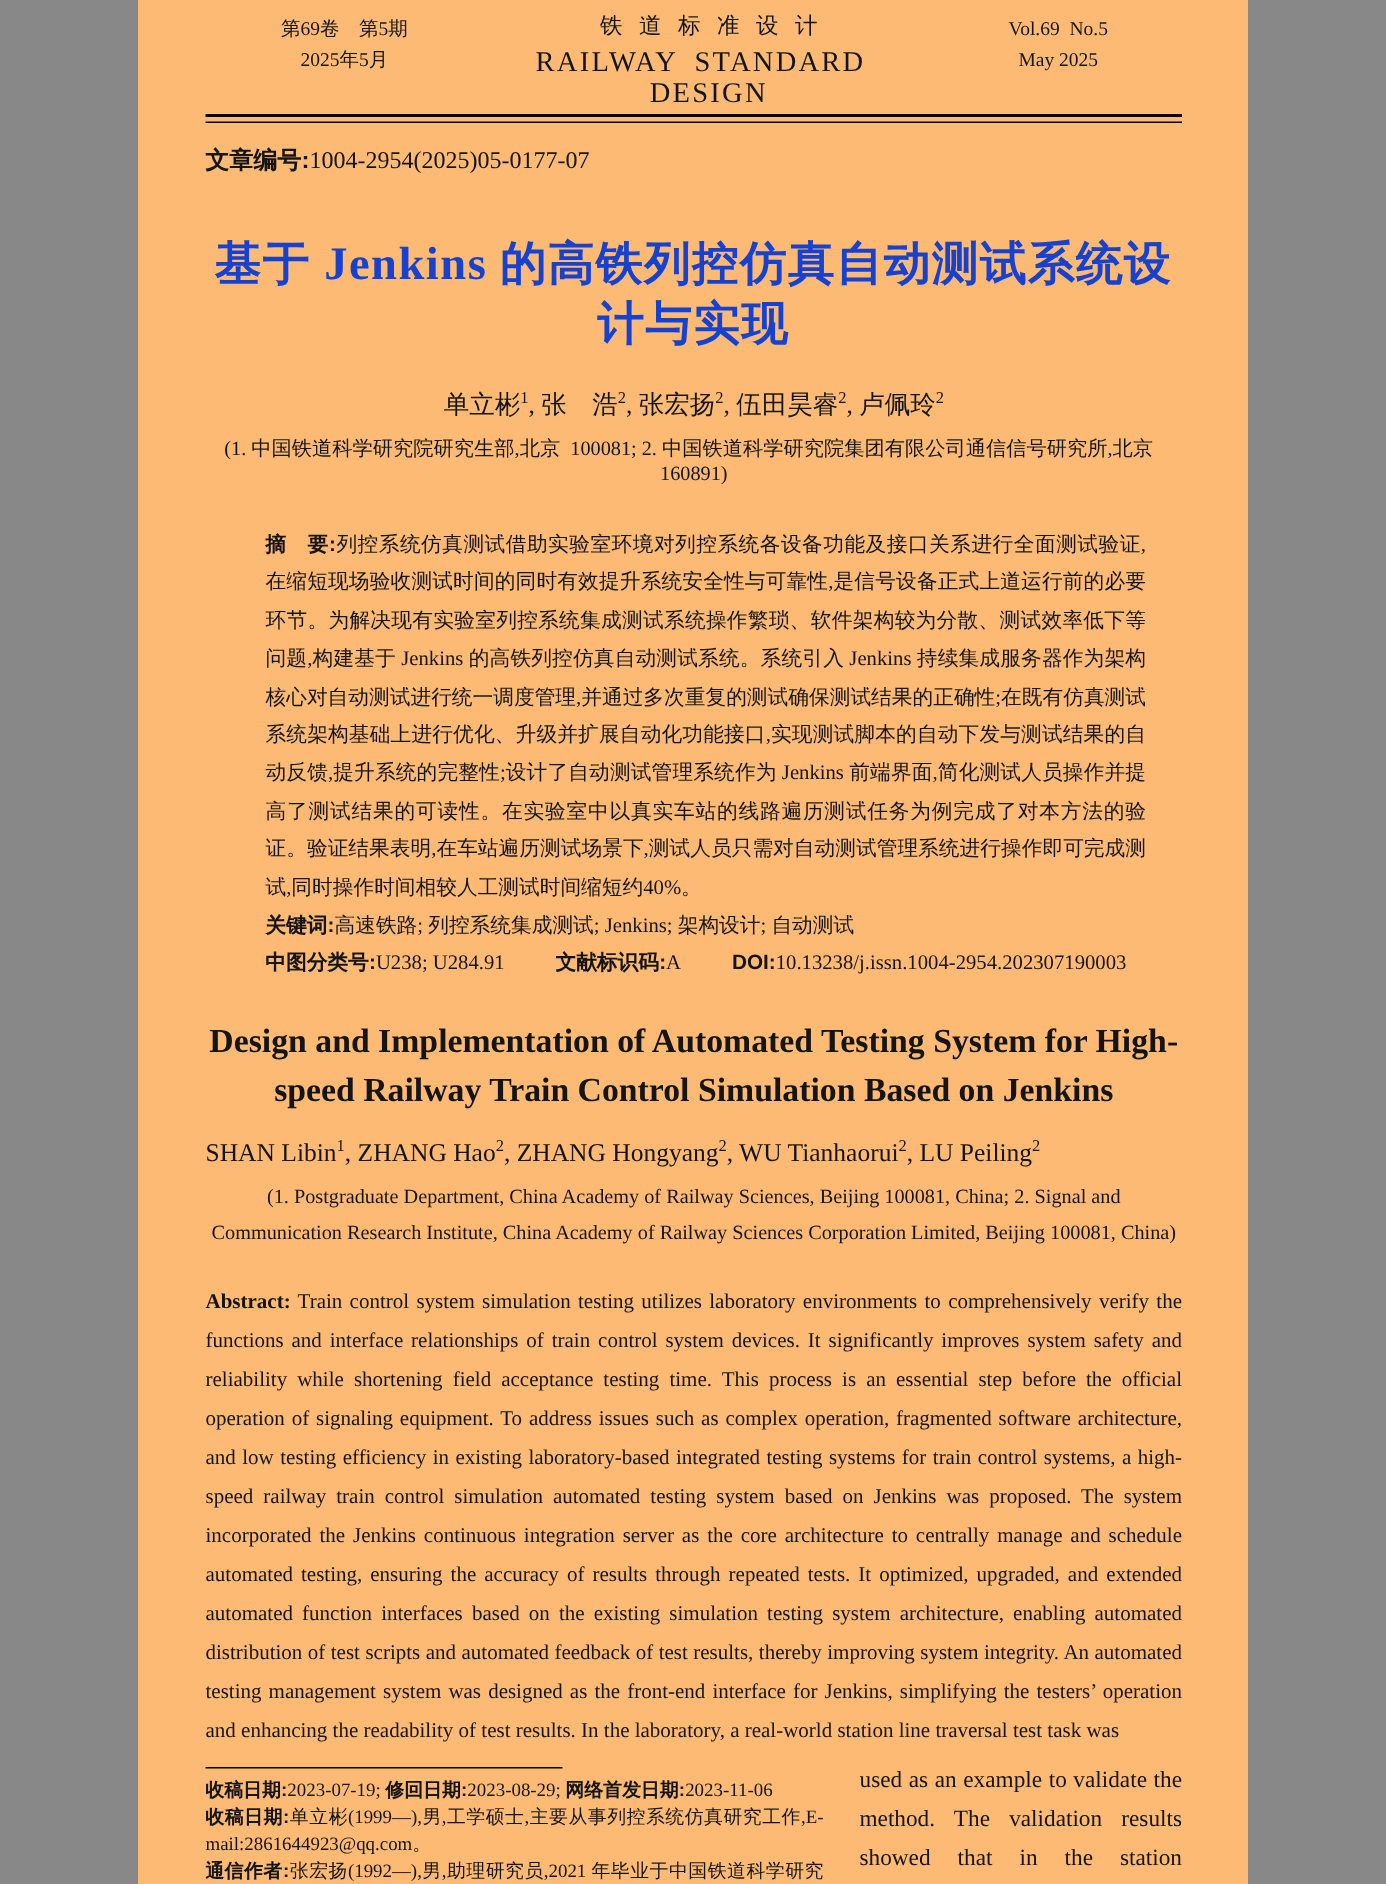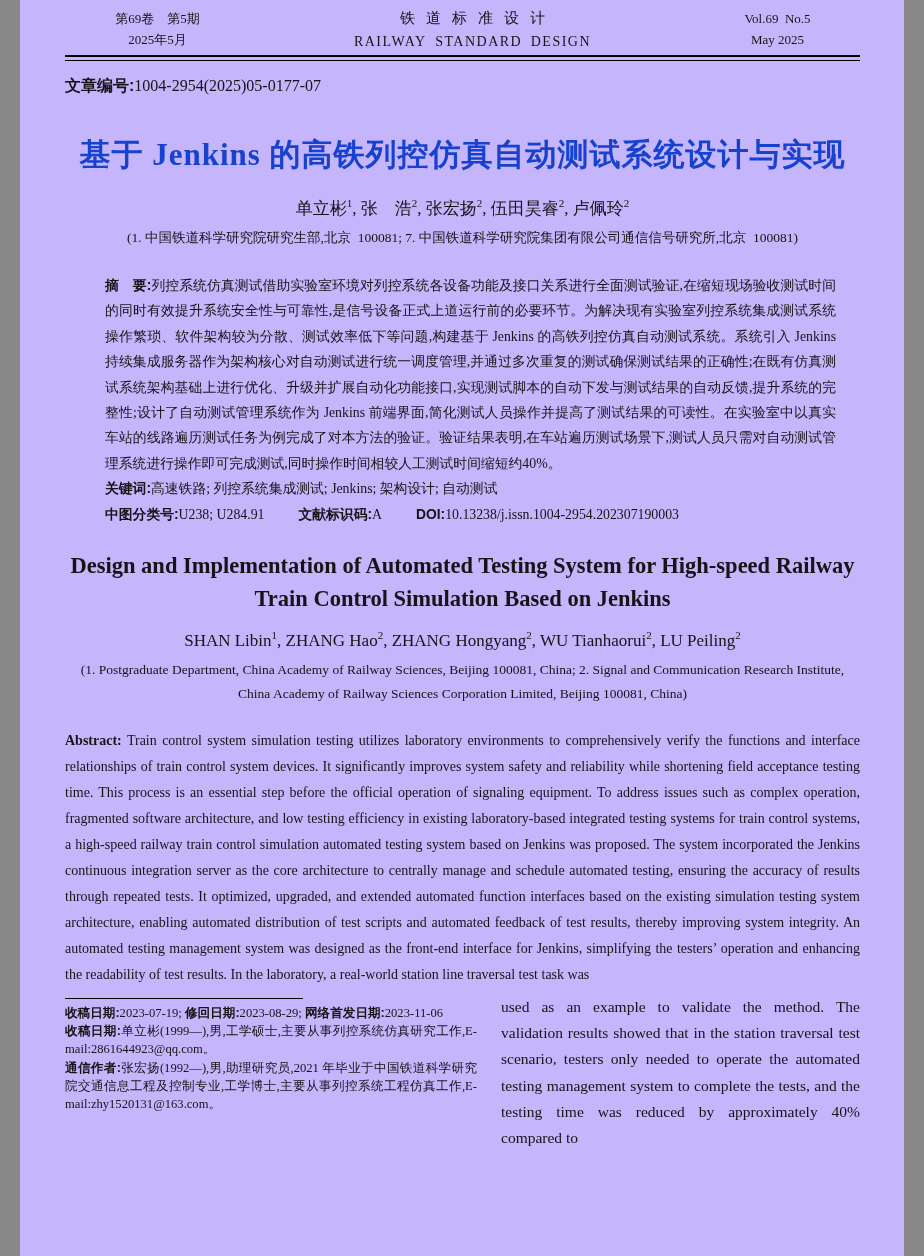--- a/index.html
+++ b/index.html
@@ -1,34 +1,34 @@
 <!DOCTYPE html>
 <html><head>
 <meta charset="utf-8">
 <style>
   * { margin: 0; padding: 0; box-sizing: border-box; }
   html, body { background: #888; }
   .page {
     position: relative;
-    width: 884px;
+    width: 740px;
     height: 1256px;
     margin: 0 auto;
-    background: #c4b5fd;
+    background: #fdba74;
     color: #151515;
     font-family: "Liberation Serif", serif;
     padding: 8px 44px 0 45px;
     overflow: hidden;
   }
   
   .jheader { display: flex; align-items: flex-start; font-size: 13px; line-height: 21px; }
   .jheader .col-left  { width: 185px; text-align: center; }
   .jheader .col-center{ flex: 1; text-align: center; }
   .jheader .col-right { width: 165px; text-align: center; }
   .jtitle-cn { font-size: 15px; letter-spacing: 11px; padding-left: 11px; }
-  .jtitle-en { font-size: 14px; letter-spacing: 1.5px; margin-top: 2px; }
+  .jtitle-en { font-size: 19px; letter-spacing: 1.5px; margin-top: 2px; }
   .double-rule { margin-top: 3px; height: 6px; border-top: 2.5px solid #000; border-bottom: 1.5px solid #000; }
   
   .article-no { margin-top: 15px; font-size: 16px; }
   .lbl { font-family: "Liberation Sans", sans-serif; font-weight: bold; }
   
   .title-cn {
     margin-top: 38px; text-align: center;
     font-size: 31px; font-weight: bold; line-height: 40px;
     color: #1742d0; letter-spacing: 1px;
   }
@@ -40,21 +40,21 @@
     margin: 26px 24px 0 40px;
     font-size: 13.8px; line-height: 25.4px; text-align: justify;
   }
   .abstract-cn p { margin: 0; }
   .clc-line .gap { display: inline-block; width: 34px; }
   
   .title-en {
     margin: 22px auto 1px auto; max-width: 800px; text-align: center;
     font-size: 22.5px; font-weight: bold; line-height: 33px;
   }
-  .authors-en { margin-top: 16px; text-align: center; font-size: 17px; }
+  .authors-en { margin-top: 16px; text-align: left; font-size: 17px; }
   .affil-en { margin: 7px auto 0 auto; max-width: 790px; text-align: center; font-size: 13.5px; line-height: 24px; }
   
   .abstract-en { margin-top: 22px; font-size: 14px; line-height: 26px; text-align: justify; }
   .abstract-en .lbl-en { font-weight: bold; }
   
   .bottom-split { display: flex; margin-top: 4px; }
   .footnote { width: 412px; flex: none; font-size: 12.6px; line-height: 18.2px; text-align: justify; }
   .fn-rule { width: 238px; border-top: 1.5px solid #000; margin: 6px 0 5px 0; }
   .footnote p { margin: 0; }
   .abstract-en-cont {
@@ -90,21 +90,21 @@
   <h1 class="title-cn" style="color: rgb(23, 66, 208);">基于 Jenkins 的高铁列控仿真自动测试系统设计与实现</h1>
 
   <div class="authors-cn">
     <span><span>单立彬</span><sup>1</sup><span>, </span></span>
     <span><span>张　浩</span><sup>2</sup><span>, </span></span>
     <span><span>张宏扬</span><sup>2</sup><span>, </span></span>
     <span><span>伍田昊睿</span><sup>2</sup><span>, </span></span>
     <span><span>卢佩玲</span><sup>2</sup><span></span></span>
   </div>
 
-  <div class="affil-cn">(1. 中国铁道科学研究院研究生部,北京 100081; 7. 中国铁道科学研究院集团有限公司通信信号研究所,北京 100081)</div>
+  <div class="affil-cn">(1. 中国铁道科学研究院研究生部,北京 100081; 2. 中国铁道科学研究院集团有限公司通信信号研究所,北京 160891)</div>
 
   <div class="abstract-cn">
     <p>
       <span class="lbl">摘　要:</span><span>列控系统仿真测试借助实验室环境对列控系统各设备功能及接口关系进行全面测试验证,在缩短现场验收测试时间的同时有效提升系统安全性与可靠性,是信号设备正式上道运行前的必要环节。为解决现有实验室列控系统集成测试系统操作繁琐、软件架构较为分散、测试效率低下等问题,构建基于 Jenkins 的高铁列控仿真自动测试系统。系统引入 Jenkins 持续集成服务器作为架构核心对自动测试进行统一调度管理,并通过多次重复的测试确保测试结果的正确性;在既有仿真测试系统架构基础上进行优化、升级并扩展自动化功能接口,实现测试脚本的自动下发与测试结果的自动反馈,提升系统的完整性;设计了自动测试管理系统作为 Jenkins 前端界面,简化测试人员操作并提高了测试结果的可读性。在实验室中以真实车站的线路遍历测试任务为例完成了对本方法的验证。验证结果表明,在车站遍历测试场景下,测试人员只需对自动测试管理系统进行操作即可完成测试,同时操作时间相较人工测试时间缩短约40%。</span>
     </p>
     <p>
       <span class="lbl">关键词:</span><span>高速铁路; 列控系统集成测试; Jenkins; 架构设计; 自动测试</span>
     </p>
     <p class="clc-line">
       <span class="lbl">中图分类号:</span><span>U238; U284.91</span><span class="gap"></span><span class="lbl">文献标识码:</span><span>A</span><span class="gap"></span><span class="lbl">DOI:</span><span>10.13238/j.issn.1004-2954.202307190003</span>

